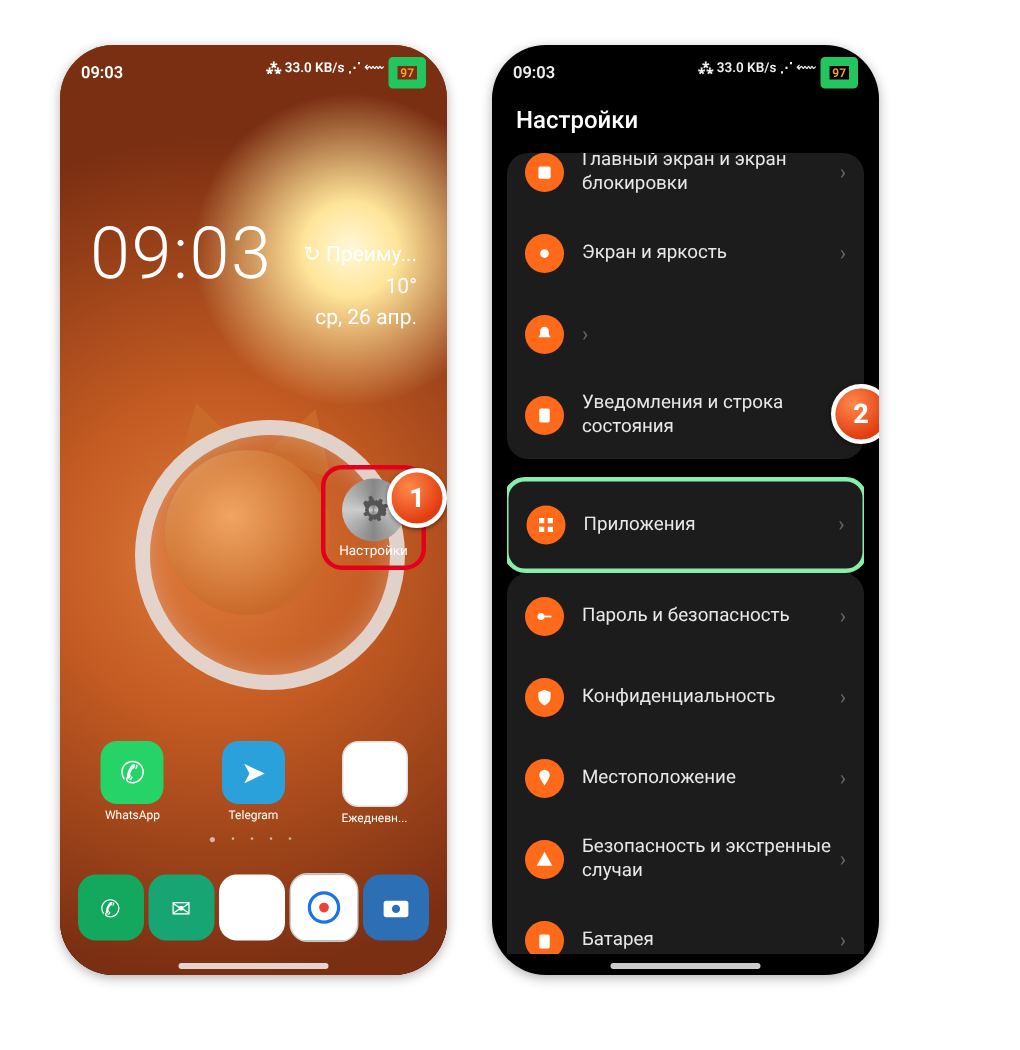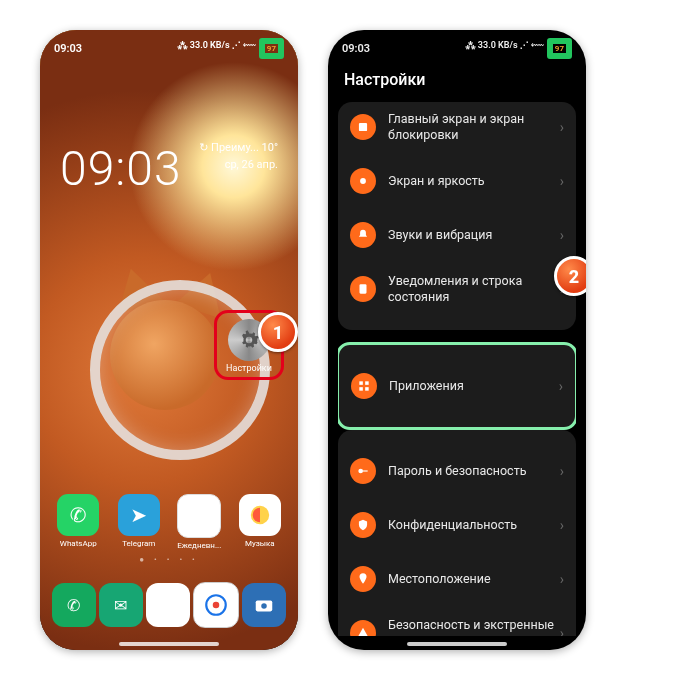--- a/index.html
+++ b/index.html
@@ -33,21 +33,21 @@
     display:flex; justify-content:space-between; align-items:center;
     padding:4px 14px 0; color:#fff; font-size:11px; font-weight:600;
   }
   .status-icons { display:flex; gap:3px; align-items:flex-start; font-size:9px; }
   .batt { border:6px solid #22c55e; border-radius:3px; padding:0 2px; font-size:8px; color:#f7a531;}
   .clock-widget {
     position:absolute; top:110px; left:20px; right:20px;
     display:flex; justify-content:space-between; color:#fff;
   }
   .big-time { font-size:48px; font-weight:300; letter-spacing:1px;}
-  .weather { text-align:right; font-size:11px; line-height:1.5; }
+  .weather { text-align:right; font-size:14px; line-height:1.5;margin-top:20px; }
   .weather .line1::before { content:"↻ "; }
   .cat {
     position:absolute; left:30px; top:230px; width:200px; height:220px;
   }
   .cat-head {
     position:absolute; left:40px; top:40px; width:110px; height:110px;
     background: radial-gradient(circle at 40% 40%, #f0a562, #c96a2a 70%);
     border-radius:50%;
   }
   .cat-ear1, .cat-ear2 {
@@ -106,21 +106,21 @@
   
   .p2 .status-bar { color:#eee; }
   .title {
     position:absolute; top:40px; left:16px; color:#fff; font-size:16px; font-weight:500;
   }
   .list {
     position:absolute; top:72px; left:10px; right:10px; bottom:14px;
     overflow:hidden;
   }
   .group {
-    background:#1c1c1c; border-radius:14px; margin-bottom:12px; padding:14px 0;
+    background:#1c1c1c; border-radius:14px; margin-bottom:12px; padding:2px 0;
   }
   .row {
     display:flex; align-items:center; padding:9px 12px; min-height:36px;
     color:#e8e8e8; font-size:12.5px; position:relative;
   }
   .row .ico {
     width:26px; height:26px; border-radius:50%;
     background:#ff6a1a; margin-right:12px; flex:0 0 26px;
     display:flex; align-items:center; justify-content:center;
   }
@@ -185,29 +185,20 @@
           <div class="ic ic-wa">✆</div>
           <div class="lbl">WhatsApp</div>
         </div>
       <div class="app">
           <div class="ic ic-tg">➤</div>
           <div class="lbl">Telegram</div>
         </div>
       <div class="app">
           <div class="ic ic-cal">✔</div>
           <div class="lbl">Ежедневн...</div>
-        </div>
-      <div class="app">
-          <div class="ic ic-mus">
-            <svg width="22" height="22" viewBox="0 0 24 24">
-              <circle cx="12" cy="12" r="10" fill="#ffd24a"></circle>
-              <path d="M12 4a8 8 0 000 16V4z" fill="#ff5a3c"></path>
-            </svg>
-          </div>
-          <div class="lbl">Музыка</div>
         </div>
     </div>
     <div class="dots">● • • • •</div>
 
     <div class="dock">
       <div class="dic d-ph">✆</div>
       <div class="dic d-msg">✉</div>
       <div class="dic d-y">Я</div>
       <div class="dic d-br">
           <svg width="26" height="26" viewBox="0 0 24 24">
@@ -255,21 +246,20 @@
             </div>
           <div class="txt">Экран и яркость</div>
             <div class="chev">›</div>
         </div>
         <div class="row">
           <div class="ico">
               <svg viewBox="0 0 24 24">
                 <path d="M12 3a5 5 0 00-5 5v4l-2 3h14l-2-3V8a5 5 0 00-5-5z"></path>
               </svg>
             </div>
-          <div class="txt">Звуки и вибрация</div>
             <div class="chev">›</div>
         </div>
         <div class="row">
           <div class="ico">
               <svg viewBox="0 0 24 24">
                 <rect x="6" y="4" width="12" height="16" rx="2"></rect>
               </svg>
             </div>
           <div class="txt">Уведомления и строка состояния</div>
             <div class="chev">›</div>

